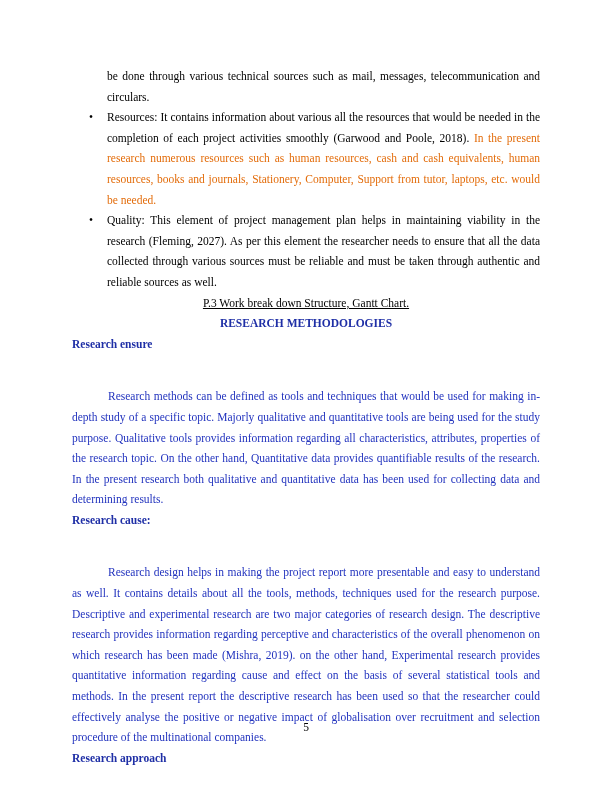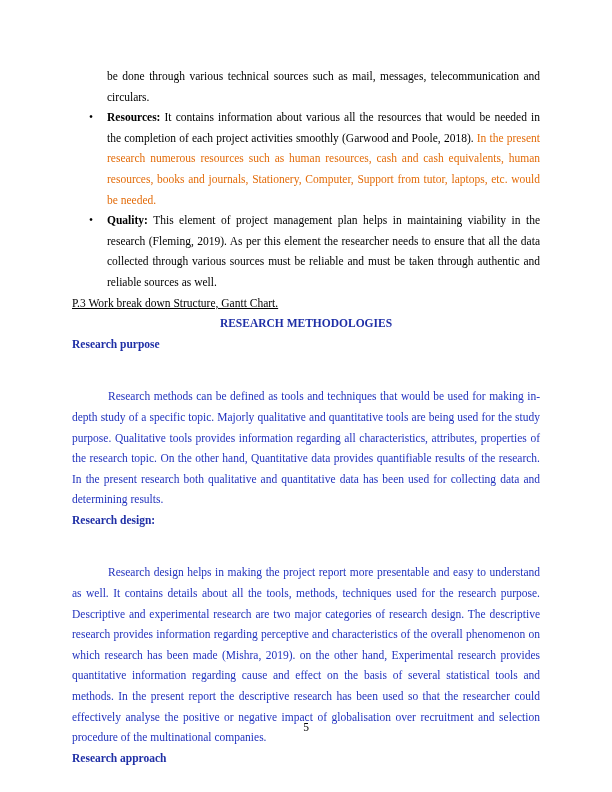--- a/index.html
+++ b/index.html
@@ -29,36 +29,36 @@
   ul.bullets li {
     position: relative;
     padding-left: 35px;
     text-align: justify;
   }
   ul.bullets li .marker {
     position: absolute;
     left: 17px;
     top: 0;
   }
-  b { font-weight: bold; }
+  b { font-weight: normal; }
   .orange { color: var(--orange); }
   .blue-para { color: var(--body_blue); }
   .h-section {
     color: var(--heading_blue);
     font-weight: bold;
     text-align: center;
   }
   .h-sub {
     color: var(--heading_blue);
     font-weight: bold;
     text-align: left;
   }
   .underline-heading {
     text-decoration: underline;
-    text-align: left;
+    text-align: center;
   }
   .indent { text-indent: 36px; margin-top: 32px; }
   .page-number {
     position: absolute;
     left: 0;
     right: 0;
     top: 721px;
     text-align: center;
     font-size: 11.5px;
     color: #000000;
@@ -70,33 +70,33 @@
 <div class="page">
   <div class="content">
 
     <p class="cont-para">be done through various technical sources such as mail, messages, telecommunication and circulars.</p>
 
     <ul class="bullets">
       <li>
         <span class="marker">•</span><b>Resources:</b><span> It contains information about various all the resources that would be needed in the completion of each project activities smoothly (Garwood and Poole, 2018). </span><span class="orange">In the present research numerous resources such as human resources, cash and cash equivalents, human resources, books and journals, Stationery, Computer, Support from tutor, laptops, etc. would be needed.</span>
       </li>
       <li>
-        <span class="marker">•</span><b>Quality:</b><span> This element of project management plan helps in maintaining viability in the research (Fleming, 2019). As per this element the researcher needs to ensure that all the data collected through various sources must be reliable and must be taken through authentic and reliable sources as well.</span>
+        <span class="marker">•</span><b>Quality:</b><span> This element of project management plan helps in maintaining viability in the research (Fleming, 2027). As per this element the researcher needs to ensure that all the data collected through various sources must be reliable and must be taken through authentic and reliable sources as well.</span>
       </li>
     </ul>
 
     <p class="underline-heading">P.3 Work break down Structure, Gantt Chart.</p>
 
     <p class="h-section">RESEARCH METHODOLOGIES</p>
 
-    <p class="h-sub">Research purpose</p>
+    <p class="h-sub">Research ensure</p>
 
     <p class="blue-para indent">Research methods can be defined as tools and techniques that would be used for making in-depth study of a specific topic. Majorly qualitative and quantitative tools are being used for the study purpose. Qualitative tools provides information regarding all characteristics, attributes, properties of the research topic. On the other hand, Quantitative data provides quantifiable results of the research. In the present research both qualitative and quantitative data has been used for collecting data and  determining results.</p>
 
-    <p class="h-sub">Research design:</p>
+    <p class="h-sub">Research cause:</p>
 
     <p class="blue-para indent">Research design helps in making the project report more presentable and easy to understand as well. It contains details about all the tools, methods, techniques used for the research purpose. Descriptive and experimental research are two major categories of research design. The descriptive research provides information regarding perceptive and characteristics of the overall phenomenon on which research has been made  (Mishra, 2019). on the other hand, Experimental research provides quantitative information regarding cause and effect on the basis of several statistical tools and methods. In the present report the descriptive research has been used so that the researcher could effectively analyse the positive or negative impact of globalisation over recruitment and selection procedure of the multinational companies.</p>
 
     <p class="h-sub">Research approach</p>
 
   </div>
 
   <div class="page-number">5</div>
 </div>
 

